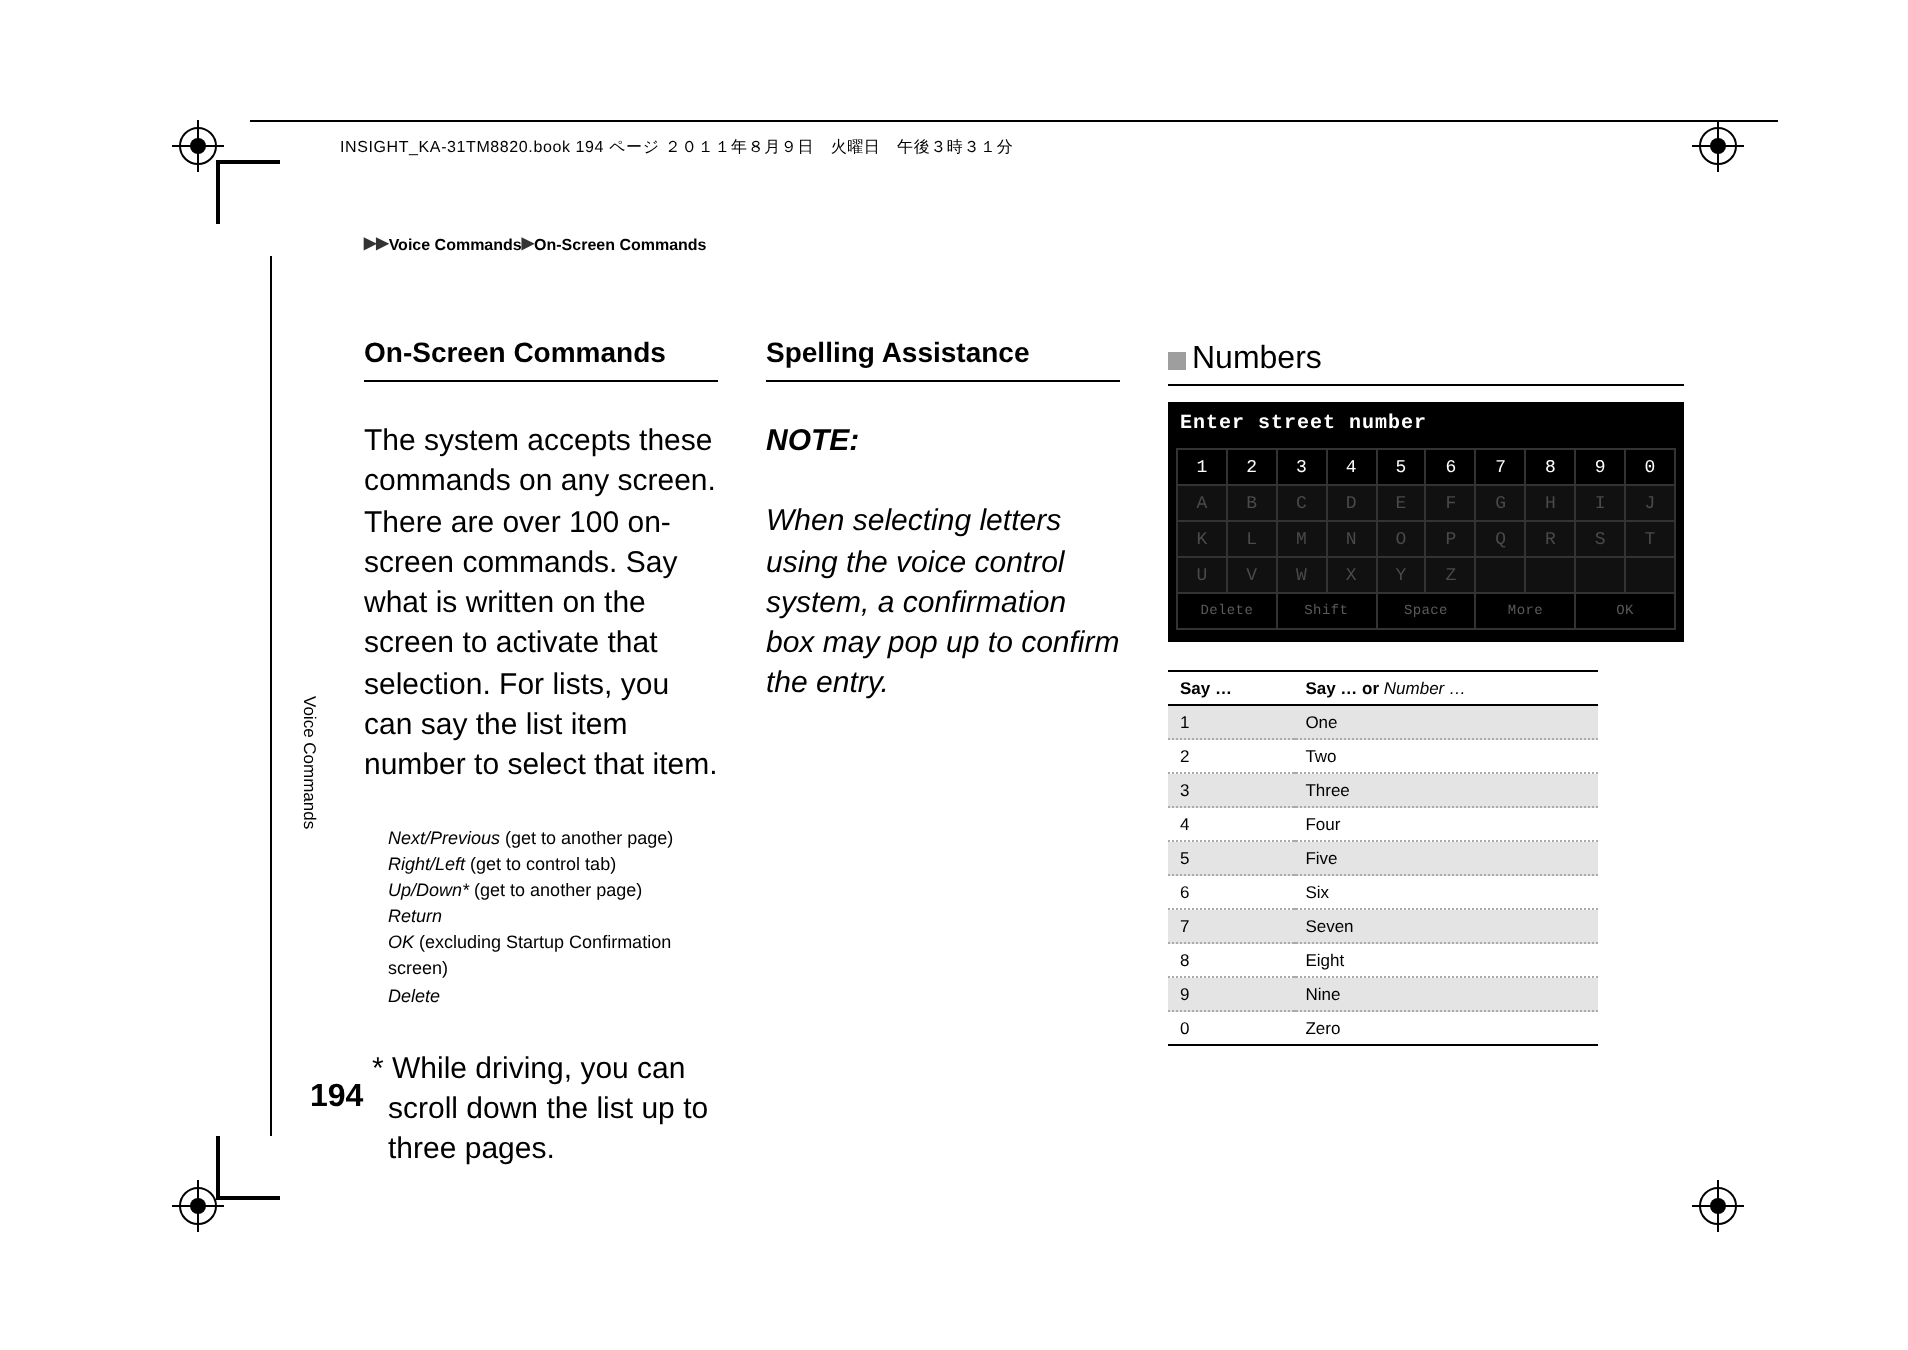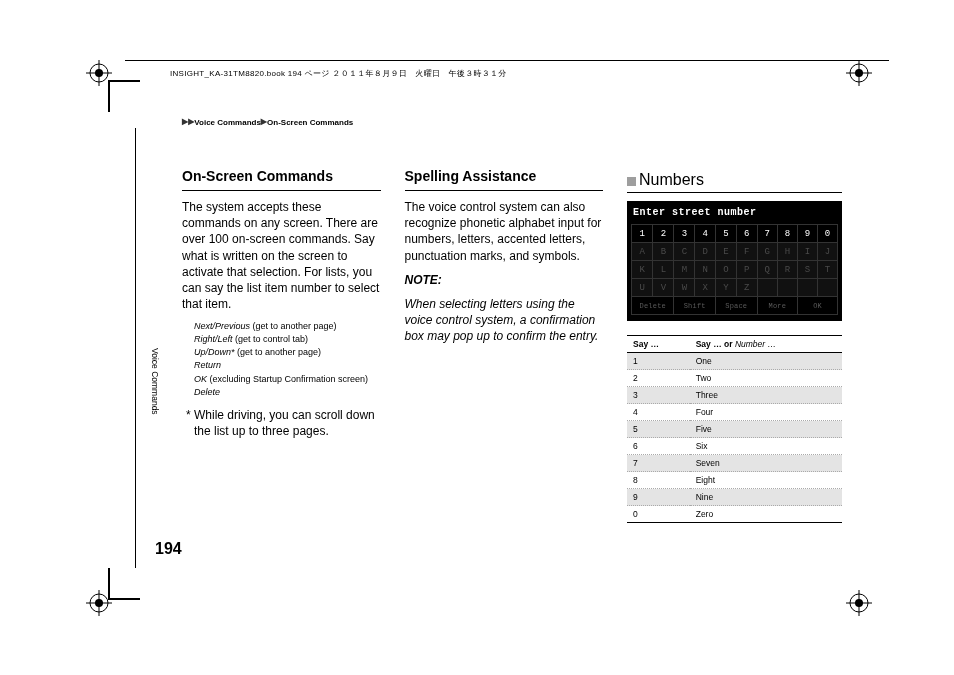--- a/index.html
+++ b/index.html
@@ -53,21 +53,21 @@
     gap: 24px;
   }
   .col { position: relative; }
   .col h2 {
     font-size: 14px;
     font-weight: bold;
     margin: 18px 0 6px 0;
     padding-bottom: 6px;
     border-bottom: 1px solid #000;
   }
-  .col p { margin: 8px 0; line-height: 1.35; font-size: 12px; }
+  .col p { margin: 20px 0; line-height: 1.35; font-size: 15px; }
   ul.cmds {
     list-style: none;
     padding: 0 0 0 12px;
     margin: 2px 0 6px 0;
   }
   ul.cmds li {
     font-style: italic;
     font-size: 9px;
     line-height: 1.45;
   }
@@ -99,21 +99,21 @@
     display: inline-block;
     width: 9px;
     height: 9px;
     background: #9e9e9e;
     margin-right: 3px;
     transform: translateY(1px);
   }
   .keypad {
     background: #000;
     color: #fff;
-    width: 215px;
+    width: 258px;
     box-sizing: border-box;
     padding: 4px 4px 6px 4px;
   }
   .keypad .kp-title {
     color: #fff;
     font-family: "Courier New", monospace;
     font-size: 10px;
     font-weight: bold;
     padding: 2px 2px 6px 2px;
     letter-spacing: 0.5px;
@@ -245,21 +245,20 @@
         <li><span>Up/Down*</span><span class="aside"> (get to another page)</span></li>
         <li><span>Return</span><span class="aside"></span></li>
         <li><span>OK</span><span class="aside"> (excluding Startup Confirmation screen)</span></li>
         <li><span>Delete</span><span class="aside"></span></li>
       </ul>
     <p class="footnote">*  While driving, you can scroll down the list up to three pages.</p>
   </div>
 
   <div class="col">
     <h2>Spelling Assistance</h2>
-    <p>The voice control system can also recognize phonetic alphabet input for numbers, letters, accented letters, punctuation marks, and symbols.</p>
     <p class="note-label">NOTE:</p>
     <p class="note-body">When selecting letters using the voice control system, a confirmation box may pop up to confirm the entry.</p>
   </div>
 
   <div class="col">
     <div class="section-title">
       <span class="sq"></span><span>Numbers</span>
     </div>
 
     <div class="keypad">

